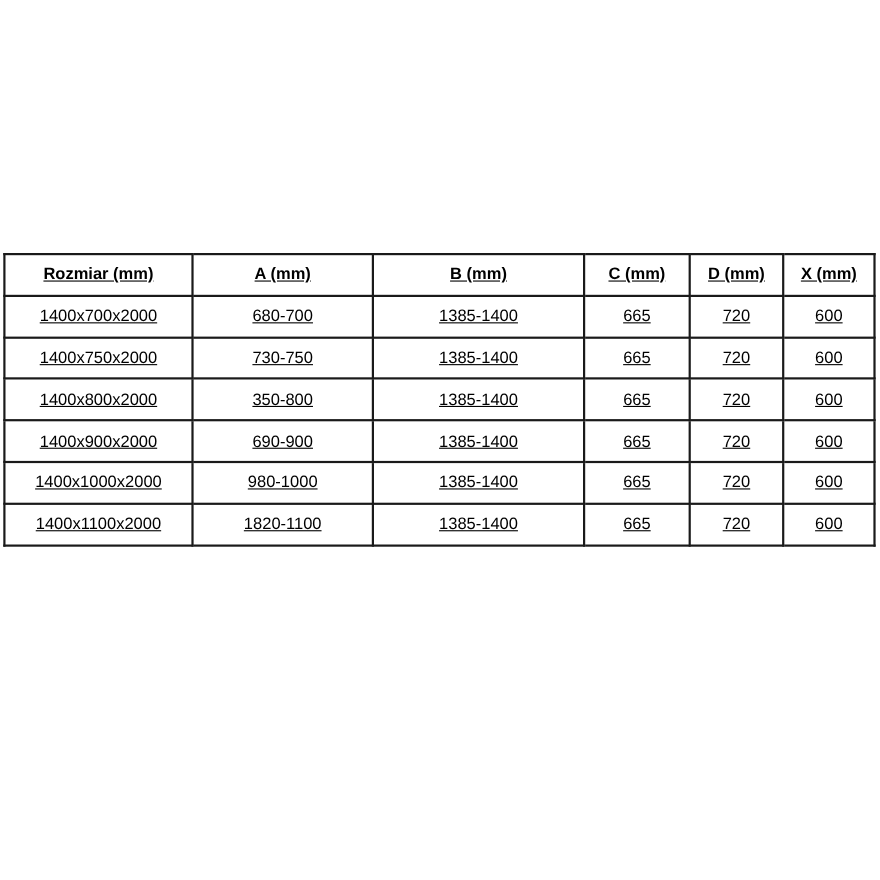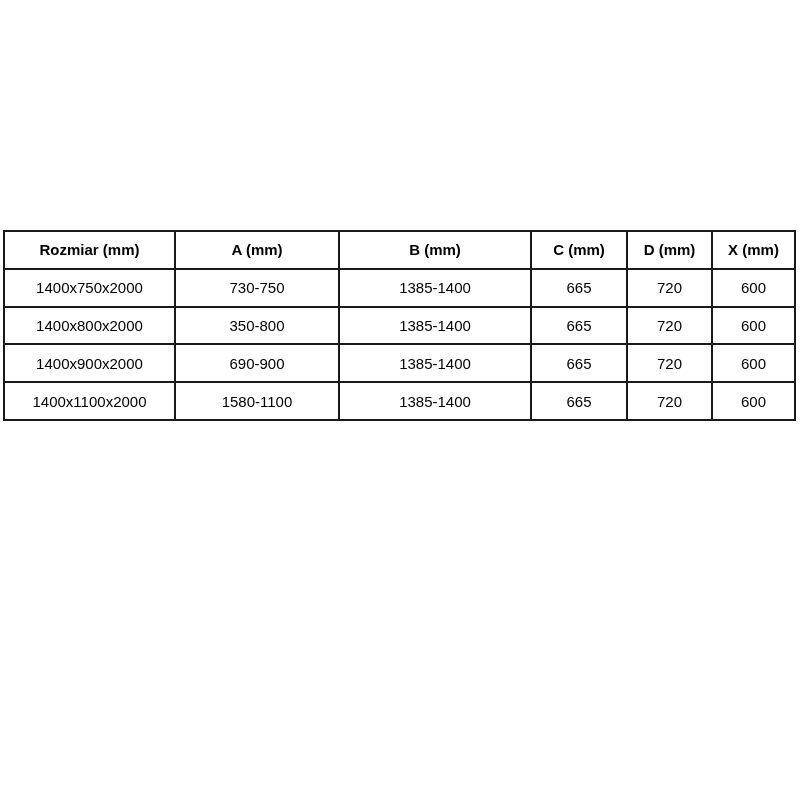--- a/index.html
+++ b/index.html
@@ -14,20 +14,21 @@
     position: relative;
     overflow: hidden;
   }
   table.spec-table {
     position: absolute;
     left: 3px;
     top: 230px;
     border-collapse: collapse;
     table-layout: fixed;
     color: #000000;
+    text-decoration: underline;
   }
   .spec-table th,
   .spec-table td {
     border: 2px solid #1a1a1a;
     text-align: center;
     vertical-align: middle;
     padding: 0;
     height: 35.8px;
     font-size: 15px;
     line-height: 1;
@@ -55,20 +56,28 @@
       <th>Rozmiar (mm)</th>
       <th>A (mm)</th>
       <th>B (mm)</th>
       <th>C (mm)</th>
       <th>D (mm)</th>
       <th>X (mm)</th>
     </tr>
   </thead>
   <tbody>
     <tr>
+      <td>1400x700x2000</td>
+      <td>680-700</td>
+      <td>1385-1400</td>
+      <td>665</td>
+      <td>720</td>
+      <td>600</td>
+    </tr>
+    <tr>
       <td>1400x750x2000</td>
       <td>730-750</td>
       <td>1385-1400</td>
       <td>665</td>
       <td>720</td>
       <td>600</td>
     </tr>
     <tr>
       <td>1400x800x2000</td>
       <td>350-800</td>
@@ -79,21 +88,29 @@
     </tr>
     <tr>
       <td>1400x900x2000</td>
       <td>690-900</td>
       <td>1385-1400</td>
       <td>665</td>
       <td>720</td>
       <td>600</td>
     </tr>
     <tr>
+      <td>1400x1000x2000</td>
+      <td>980-1000</td>
+      <td>1385-1400</td>
+      <td>665</td>
+      <td>720</td>
+      <td>600</td>
+    </tr>
+    <tr>
       <td>1400x1100x2000</td>
-      <td>1580-1100</td>
+      <td>1820-1100</td>
       <td>1385-1400</td>
       <td>665</td>
       <td>720</td>
       <td>600</td>
     </tr>
   </tbody>
 </table>
 
 </body></html>

